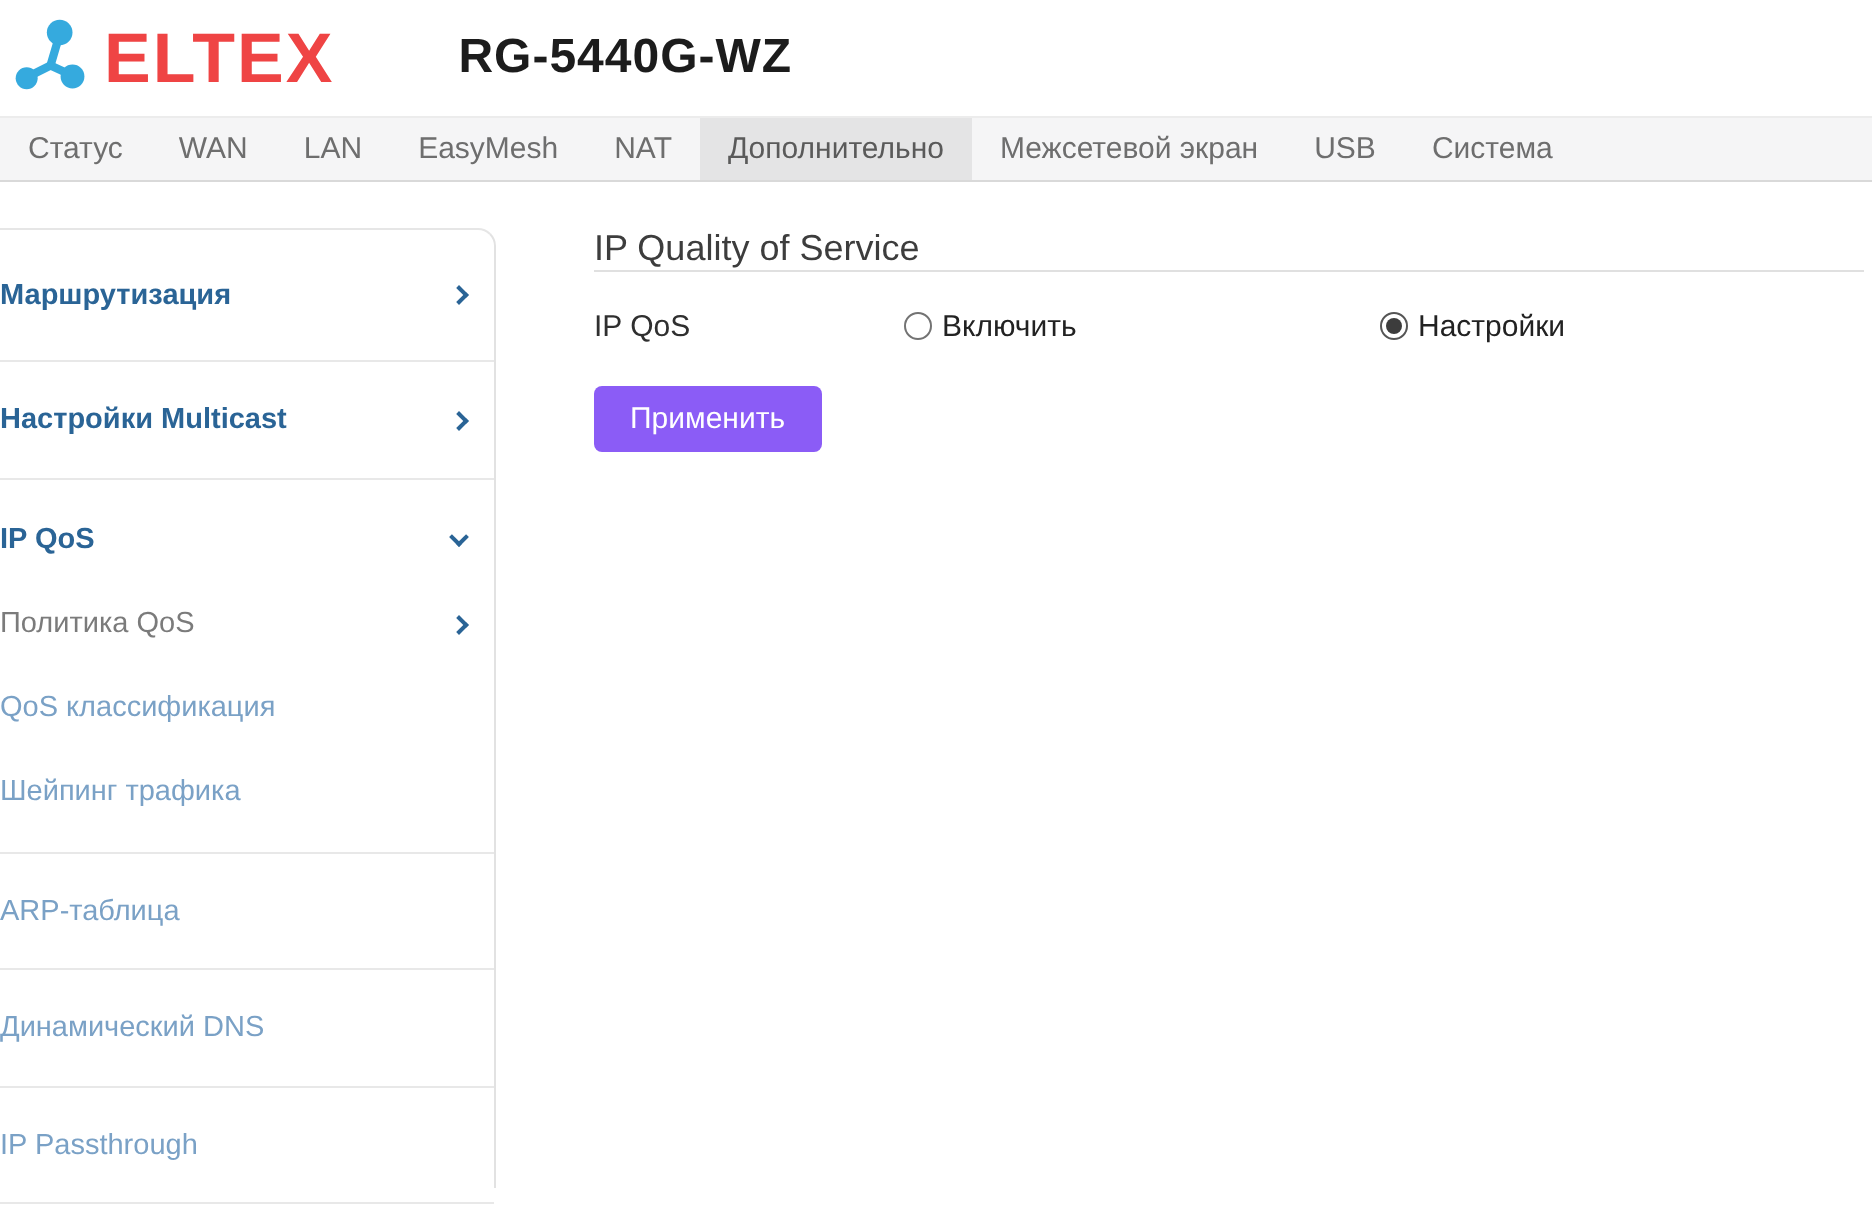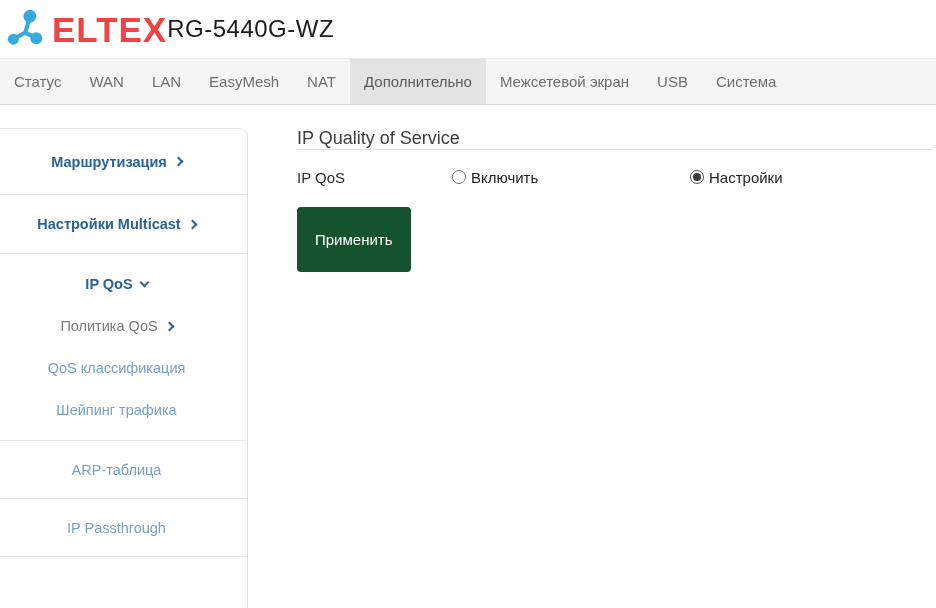--- a/index.html
+++ b/index.html
@@ -13,26 +13,26 @@
 
   
   .header { height:58px; display:flex; align-items:center; padding-left:6px; background:#fff; }
   .logo { display:flex; align-items:center; }
   .logo-icon { width:44px; height:46px; margin-top:2px; }
   .logo-text {
     font-size:35px; font-weight:bold; letter-spacing:1px;
     color:#ef4444; margin-left:2px; line-height:1;
   }
   .model-title {
-    font-size:24px; font-weight:normal; color:#1c1c1c; letter-spacing:0.5px;
+    margin-left:62px; font-size:24px; font-weight:bold; color:#1c1c1c; letter-spacing:0.5px;
   }
 
   
   .nav {
-    height:47px; background:#f5f5f6;
+    height:33px; background:#f5f5f6;
     border-top:1px solid #ececec;
     border-bottom:1px solid #d9d9d9;
     display:flex; align-items:stretch;
     font-size:15px; color:#6e6e6e;
   }
   .nav-tab {
     display:flex; align-items:center; padding:0 14px; cursor:pointer; white-space:nowrap;
   }
   .nav-tab.active { background:#e4e4e5; color:#5a5a5a; }
 
@@ -41,21 +41,21 @@
 
   
   .sidebar {
     width:248px; flex:0 0 248px; margin-top:23px;
     border-top:1px solid #e6e6e6;
     border-right:1px solid #e2e2e2;
     border-top-right-radius:9px;
     font-size:14.5px;
   }
   .side-row {
-    display:flex; align-items:center; justify-content:center;
+    display:flex; align-items:center; justify-content:space-between;
     padding-right:14px; border-bottom:1px solid #e8e8e8; cursor:pointer;
   }
   .side-row.h66 { height:66px; }
   .side-row.h59 { height:59px; }
   .side-row.h58 { height:58px; }
   .side-group { border-bottom:1px solid #e8e8e8; padding:9px 0; }
   .side-group .side-row { border-bottom:none; height:42px; padding-right:14px; }
   .top-link { color:#2a6496; font-weight:bold; }
   .sub-link { color:#7aa1c6; }
   .sub-link.gray { color:#7b7b7b; }
@@ -80,23 +80,23 @@
   .radio {
     width:14px; height:14px; border:1px solid #737373; border-radius:50%;
     background:#fff; display:inline-flex; align-items:center; justify-content:center;
     margin-right:5px; flex:0 0 auto;
   }
   .radio.checked { border-color:#555; }
   .radio.checked::after {
     content:""; width:8px; height:8px; border-radius:50%; background:#3c3c3c;
   }
   .apply-btn {
-    margin-top:16px; background:#14532d; color:#fff; border:none;
+    margin-top:16px; background:#8b5cf6; color:#fff; border:none;
     font-size:15px; font-family:"Liberation Sans", sans-serif;
-    padding:24px 18px; border-radius:4px; cursor:pointer;
+    padding:8px 18px; border-radius:4px; cursor:pointer;
   }
 </style>
 </head>
 <body>
 
 <div class="header">
   <div class="logo">
     <svg class="logo-icon" viewBox="0 0 48 48">
       <g stroke="#35aade" stroke-width="4.5" stroke-linecap="round" fill="#35aade">
         <line x1="26" y1="10" x2="21" y2="27"></line>
@@ -152,20 +152,23 @@
       </div>
       <div class="side-row">
         <span class="sub-link">Шейпинг трафика</span>
       </div>
     </div>
 
     <div class="side-row h58">
       <span class="sub-link">ARP-таблица</span>
     </div>
 
+    <div class="side-row h59">
+      <span class="sub-link">Динамический DNS</span>
+    </div>
 
     <div class="side-row h58">
       <span class="sub-link">IP Passthrough</span>
     </div>
 
   </div>
 
   <div class="main">
     <h1 class="page-heading">IP Quality of Service</h1>
 

